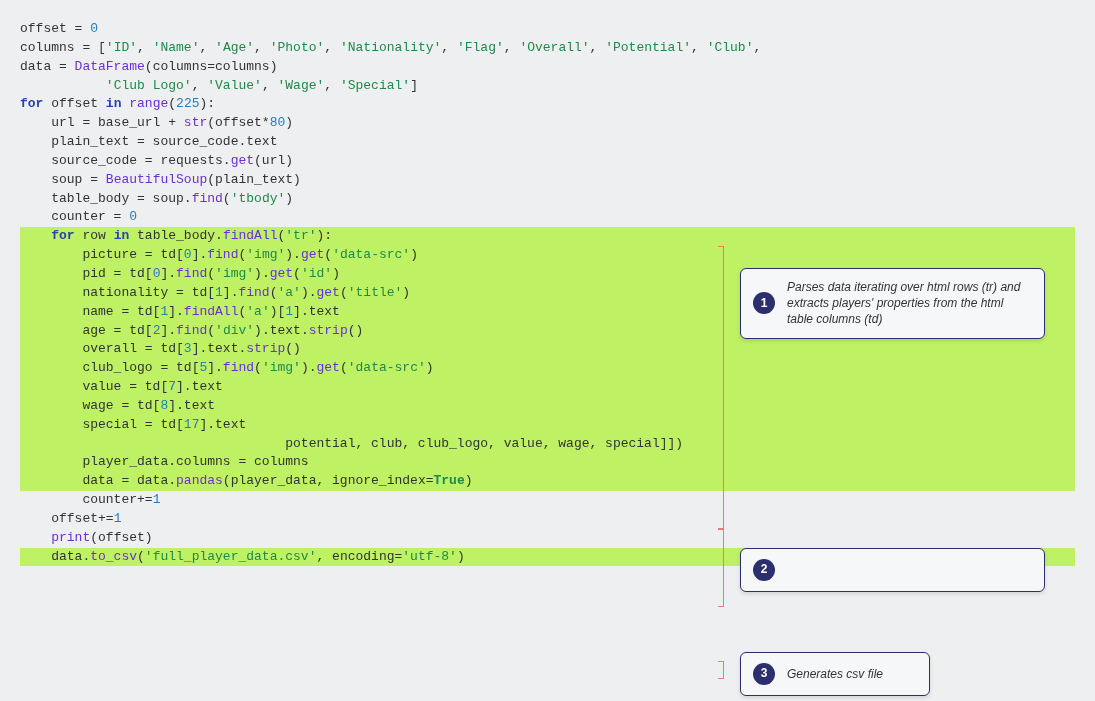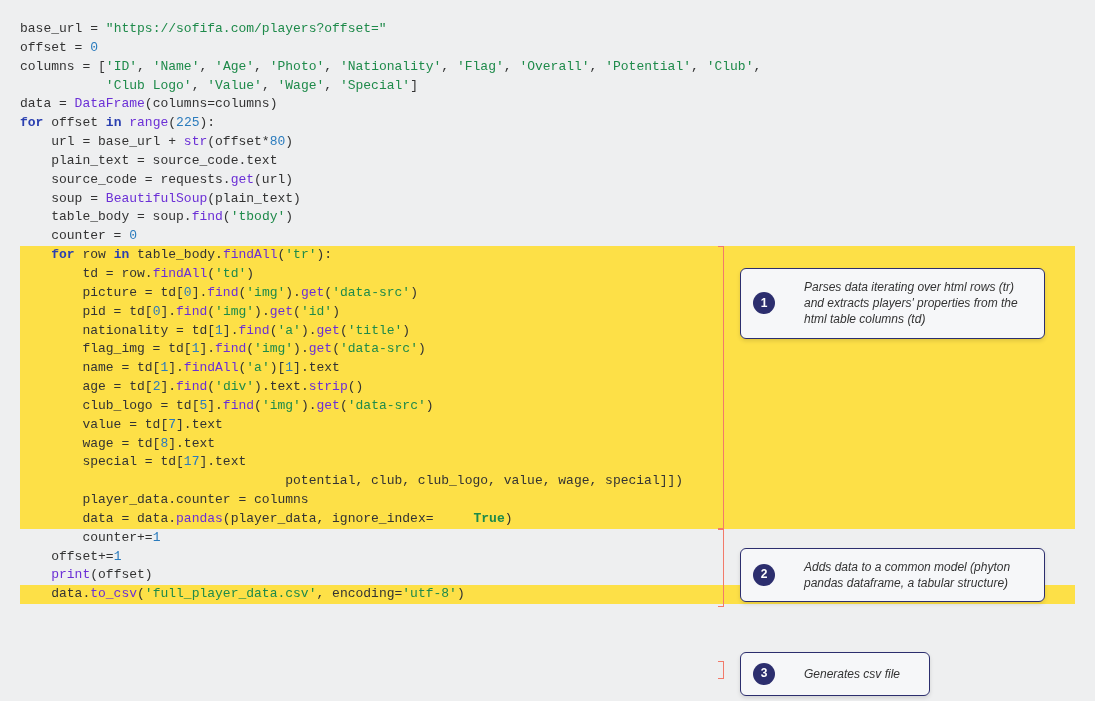--- a/index.html
+++ b/index.html
@@ -16,28 +16,28 @@
   }
   .code-area {
     position: relative;
     color: #333;
   }
   .line {
     white-space: pre;
     height: 18.85px;
   }
   .hl {
-    background: #fde047;
+    background: #bef264;
   }
   
   .s-str { color: #1e8a4a; } 
   .s-num { color: #2a7bbd; } 
   .s-kw  { color: #2a3fb0; font-weight: bold; } 
   .s-fn  { color: #6b2fd6; }
-  .s-true{ color: #1e8a4a; font-weight: bold; margin-left: 40px; }
+  .s-true{ color: #1e8a4a; font-weight: bold; }
 
   
   .bracket {
     position: absolute;
     border-right: 1.5px solid #f27a6a;
     border-top: 1.5px solid #f27a6a;
     border-bottom: 1.5px solid #f27a6a;
     width: 6px;
     left: 718px;
   }
@@ -70,70 +70,66 @@
     font-weight: bold;
     font-style: normal;
     display: flex;
     align-items: center;
     justify-content: center;
     font-size: 12px;
   }
   .annotation .text {
     flex: 1;
     line-height: 1.35;
-    margin-left: 17px;
   }
 </style>
 </head>
 <body>
 
 <div class="code-area">
-<div class="line">base_url = <span class="s-str">"https://sofifa.com/players?offset="</span></div>
 <div class="line">offset = <span class="s-num">0</span></div>
 <div class="line">columns = [<span class="s-str">'ID'</span>, <span class="s-str">'Name'</span>, <span class="s-str">'Age'</span>, <span class="s-str">'Photo'</span>, <span class="s-str">'Nationality'</span>, <span class="s-str">'Flag'</span>, <span class="s-str">'Overall'</span>, <span class="s-str">'Potential'</span>, <span class="s-str">'Club'</span>,</div>
+<div class="line">data = <span class="s-fn">DataFrame</span>(columns=columns)</div>
 <div class="line">           <span class="s-str">'Club Logo'</span>, <span class="s-str">'Value'</span>, <span class="s-str">'Wage'</span>, <span class="s-str">'Special'</span>]</div>
-<div class="line">data = <span class="s-fn">DataFrame</span>(columns=columns)</div>
 <div class="line"><span class="s-kw">for</span> offset <span class="s-kw">in</span> <span class="s-fn">range</span>(<span class="s-num">225</span>):</div>
 <div class="line">    url = base_url + <span class="s-fn">str</span>(offset*<span class="s-num">80</span>)</div>
 <div class="line">    plain_text = source_code.text</div>
 <div class="line">    source_code = requests.<span class="s-fn">get</span>(url)</div>
 <div class="line">    soup = <span class="s-fn">BeautifulSoup</span>(plain_text)</div>
 <div class="line">    table_body = soup.<span class="s-fn">find</span>(<span class="s-str">'tbody'</span>)</div>
 <div class="line">    counter = <span class="s-num">0</span></div>
 <div class="line hl">    <span class="s-kw">for</span> row <span class="s-kw">in</span> table_body.<span class="s-fn">findAll</span>(<span class="s-str">'tr'</span>):</div>
-<div class="line hl">        td = row.<span class="s-fn">findAll</span>(<span class="s-str">'td'</span>)</div>
 <div class="line hl">        picture = td[<span class="s-num">0</span>].<span class="s-fn">find</span>(<span class="s-str">'img'</span>).<span class="s-fn">get</span>(<span class="s-str">'data-src'</span>)</div>
 <div class="line hl">        pid = td[<span class="s-num">0</span>].<span class="s-fn">find</span>(<span class="s-str">'img'</span>).<span class="s-fn">get</span>(<span class="s-str">'id'</span>)</div>
 <div class="line hl">        nationality = td[<span class="s-num">1</span>].<span class="s-fn">find</span>(<span class="s-str">'a'</span>).<span class="s-fn">get</span>(<span class="s-str">'title'</span>)</div>
-<div class="line hl">        flag_img = td[<span class="s-num">1</span>].<span class="s-fn">find</span>(<span class="s-str">'img'</span>).<span class="s-fn">get</span>(<span class="s-str">'data-src'</span>)</div>
 <div class="line hl">        name = td[<span class="s-num">1</span>].<span class="s-fn">findAll</span>(<span class="s-str">'a'</span>)[<span class="s-num">1</span>].text</div>
 <div class="line hl">        age = td[<span class="s-num">2</span>].<span class="s-fn">find</span>(<span class="s-str">'div'</span>).text.<span class="s-fn">strip</span>()</div>
+<div class="line hl">        overall = td[<span class="s-num">3</span>].text.<span class="s-fn">strip</span>()</div>
 <div class="line hl">        club_logo = td[<span class="s-num">5</span>].<span class="s-fn">find</span>(<span class="s-str">'img'</span>).<span class="s-fn">get</span>(<span class="s-str">'data-src'</span>)</div>
 <div class="line hl">        value = td[<span class="s-num">7</span>].text</div>
 <div class="line hl">        wage = td[<span class="s-num">8</span>].text</div>
 <div class="line hl">        special = td[<span class="s-num">17</span>].text</div>
 <div class="line hl">                                  potential, club, club_logo, value, wage, special]])</div>
-<div class="line hl">        player_data.counter = columns</div>
+<div class="line hl">        player_data.columns = columns</div>
 <div class="line hl">        data = data.<span class="s-fn">pandas</span>(player_data, ignore_index=<span class="s-true">True</span>)</div>
 <div class="line">        counter+=<span class="s-num">1</span></div>
 <div class="line">    offset+=<span class="s-num">1</span></div>
 <div class="line">    <span class="s-fn">print</span>(offset)</div>
 <div class="line hl">    data.<span class="s-fn">to_csv</span>(<span class="s-str">'full_player_data.csv'</span>, encoding=<span class="s-str">'utf-8'</span>)</div>
 </div>
 
 <div class="bracket" style="top:246px; height:283px;"></div>
 <div class="bracket" style="top:529px; height:78px;"></div>
 <div class="bracket" style="top:661px; height:18px;"></div>
 
 <div class="annotation" style="top:268px;">
   <div class="badge">1</div>
   <div class="text">Parses data iterating over html rows (tr) and extracts players' properties from the html table columns (td)</div>
 </div>
 
 <div class="annotation" style="top:548px;">
   <div class="badge">2</div>
-  <div class="text">Adds data to a common model (phyton pandas dataframe, a tabular structure)</div>
 </div>
 
 <div class="annotation" style="top:652px; width:190px;">
   <div class="badge">3</div>
   <div class="text">Generates csv file</div>
 </div>
 
 </body></html>

